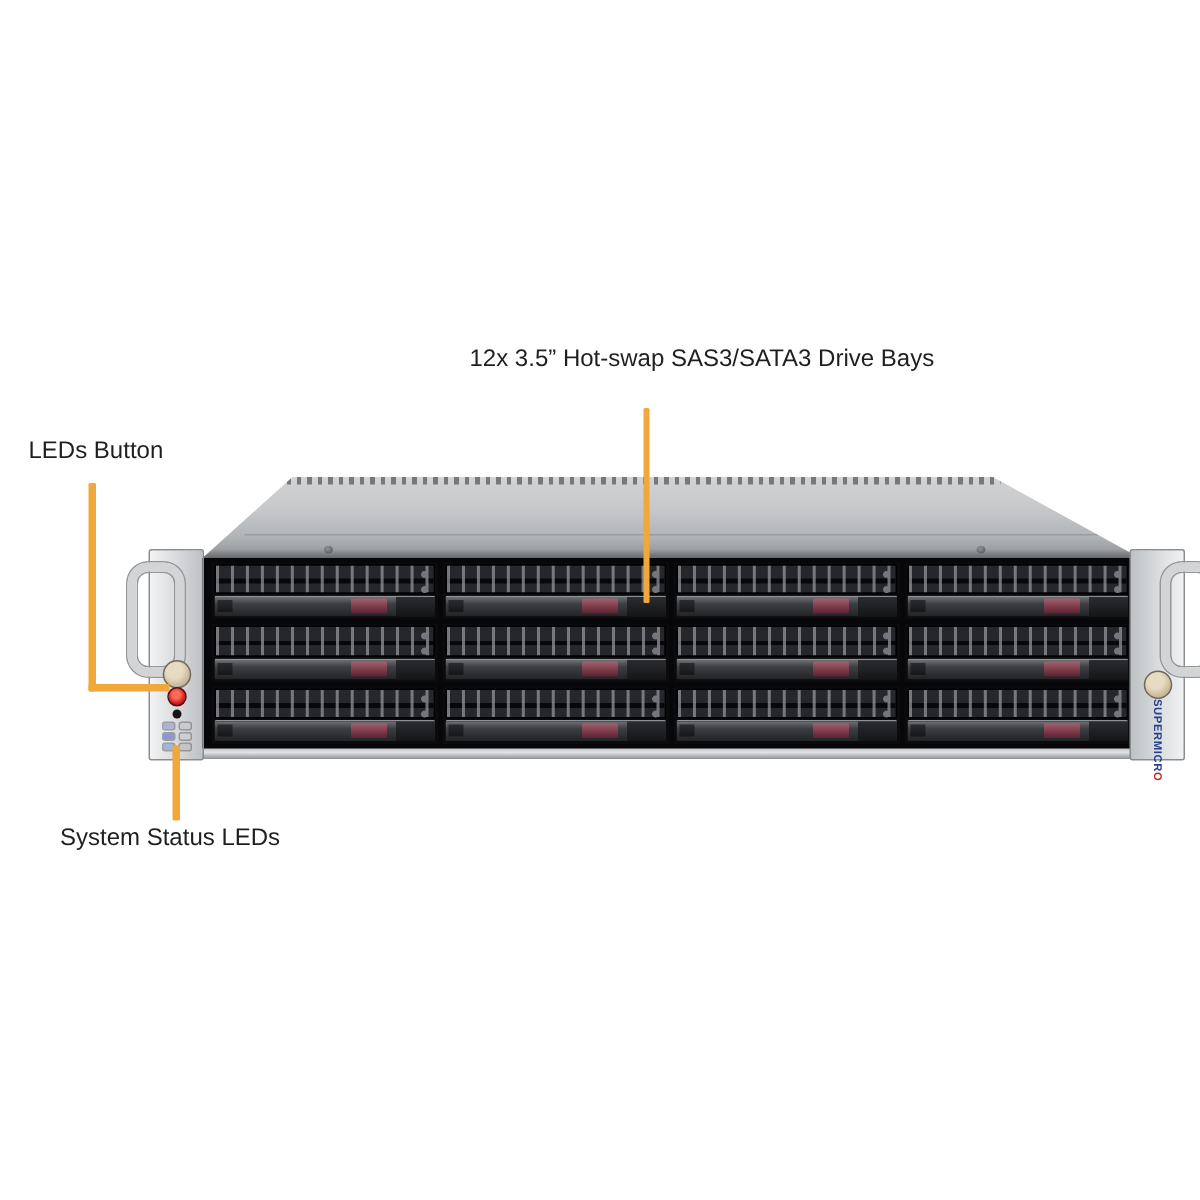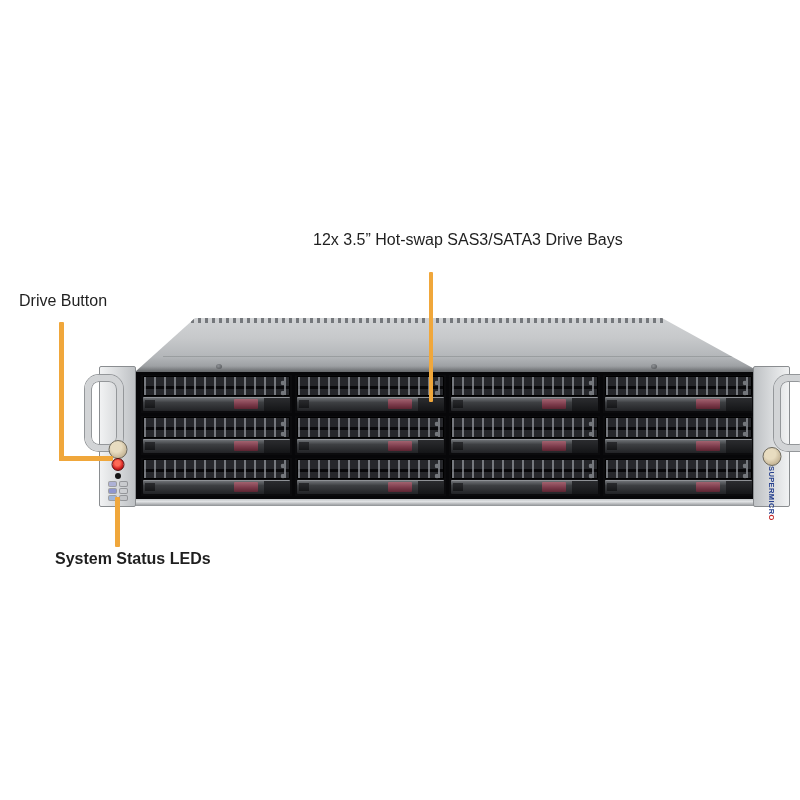--- a/index.html
+++ b/index.html
@@ -3,21 +3,21 @@
 <meta charset="utf-8">
 <style>
   html,body{margin:0;padding:0;}
   body{width:800px;height:800px;background:#ffffff;font-family:"Liberation Sans",sans-serif;position:relative;overflow:hidden;}
   .stage{position:absolute;inset:0;}
 
   
   .label{position:absolute;color:#1f1f1f;font-size:16px;white-space:nowrap;z-index:9;}
   .top-label{left:313px;top:231px;}
   .power-label{left:19px;top:292px;}
-  .leds-label{left:55px;top:550px;font-weight:bold;}
+  .leds-label{left:40px;top:550px;}
   .cline{position:absolute;background:var(--callout,#F0A73B);z-index:8;border-radius:1px;}
 
   
   .lid{position:absolute;left:133px;top:316px;width:629px;height:57px;z-index:3;
        clip-path:polygon(62px 2px,529px 2px,627px 56px,2px 56px);
        background:linear-gradient(180deg,#d2d4d6 0%,#c6c8ca 40%,#b3b6b9 72%,#9b9ea1 90%,#84878a 100%);}
   .lid .serration{position:absolute;left:58px;top:2px;width:476px;height:5px;
        background:repeating-linear-gradient(90deg,#75787c 0 3px,rgba(117,120,124,0) 3px 7px);}
   .lid .seam{position:absolute;left:30px;right:20px;top:40px;height:1px;background:rgba(40,42,44,.18);}
   .lid::after{content:"";position:absolute;left:0;right:0;bottom:0;height:7px;
@@ -82,21 +82,21 @@
   .logo .o{color:#C42727;}
 </style>
 </head>
 <body>
 
 <div class="stage">
 
   <div class="label top-label">12x 3.5” Hot-swap SAS3/SATA3 Drive Bays</div>
   <div class="cline" style="left:429px;top:272px;width:4px;height:130px;"></div>
 
-  <div class="label power-label">Drive Button</div>
+  <div class="label power-label">LEDs Button</div>
   <div class="cline" style="left:59px;top:322px;width:5px;height:139px;"></div>
   <div class="cline" style="left:59px;top:456px;width:54px;height:5px;"></div>
 
   <div class="cline" style="left:115px;top:497px;width:5px;height:50px;"></div>
   <div class="label leds-label">System Status LEDs</div>
 
   <div class="bottom-strip"></div>
 
   <div class="lid">
     <div class="serration"></div>

